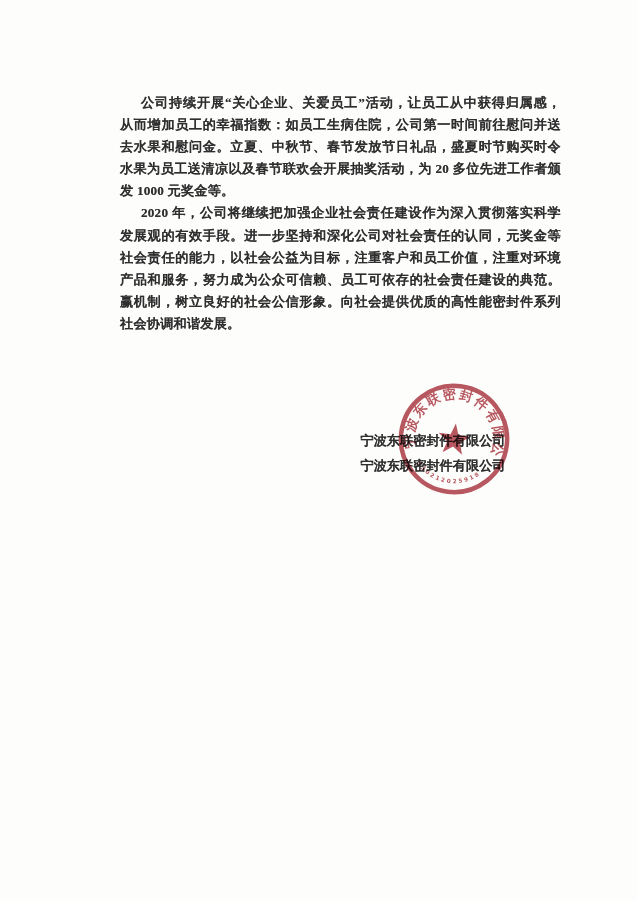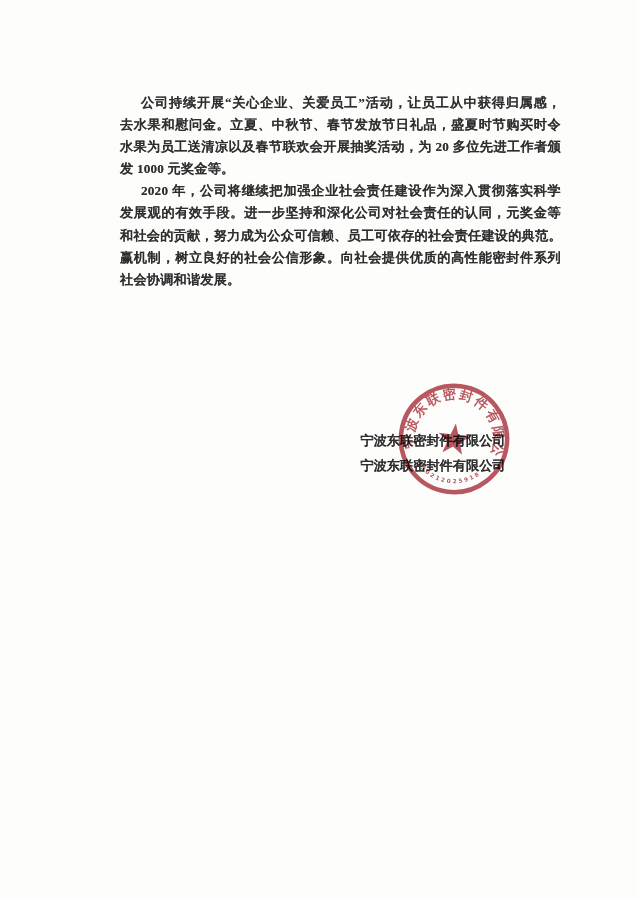--- a/index.html
+++ b/index.html
@@ -63,27 +63,29 @@
   .seal .ring-text { font-family: "Liberation Serif", "DejaVu Serif", serif; font-weight: bold; }
   .seal .code-text { font-family: "DejaVu Sans", sans-serif; font-weight: bold; }
 </style>
 </head>
 <body>
 
 <div class="page">
 
   <div class="body-text">
     <div class="line indent">公司持续开展“关心企业、关爱员工”活动，让员工从中获得归属感，</div>
+    <div class="line">从而增加员工的幸福指数：如员工生病住院，公司第一时间前往慰问并送</div>
     <div class="line">去水果和慰问金。立夏、中秋节、春节发放节日礼品，盛夏时节购买时令</div>
     <div class="line">水果为员工送清凉以及春节联欢会开展抽奖活动，为 20 多位先进工作者颁</div>
     <div class="line para-end">发 1000 元奖金等。</div>
 
     <div class="line indent">2020 年，公司将继续把加强企业社会责任建设作为深入贯彻落实科学</div>
     <div class="line">发展观的有效手段。进一步坚持和深化公司对社会责任的认同，元奖金等</div>
-    <div class="line">和社会的贡献，努力成为公众可信赖、员工可依存的社会责任建设的典范。</div>
+    <div class="line">社会责任的能力，以社会公益为目标，注重客户和员工价值，注重对环境</div>
+    <div class="line">产品和服务，努力成为公众可信赖、员工可依存的社会责任建设的典范。</div>
     <div class="line">赢机制，树立良好的社会公信形象。向社会提供优质的高性能密封件系列</div>
     <div class="line para-end">社会协调和谐发展。</div>
   </div>
 
   <div class="signature">
     <div class="sig-line">宁波东联密封件有限公司</div>
     <div class="sig-line">宁波东联密封件有限公司</div>
   </div>
 
   <div class="seal">

